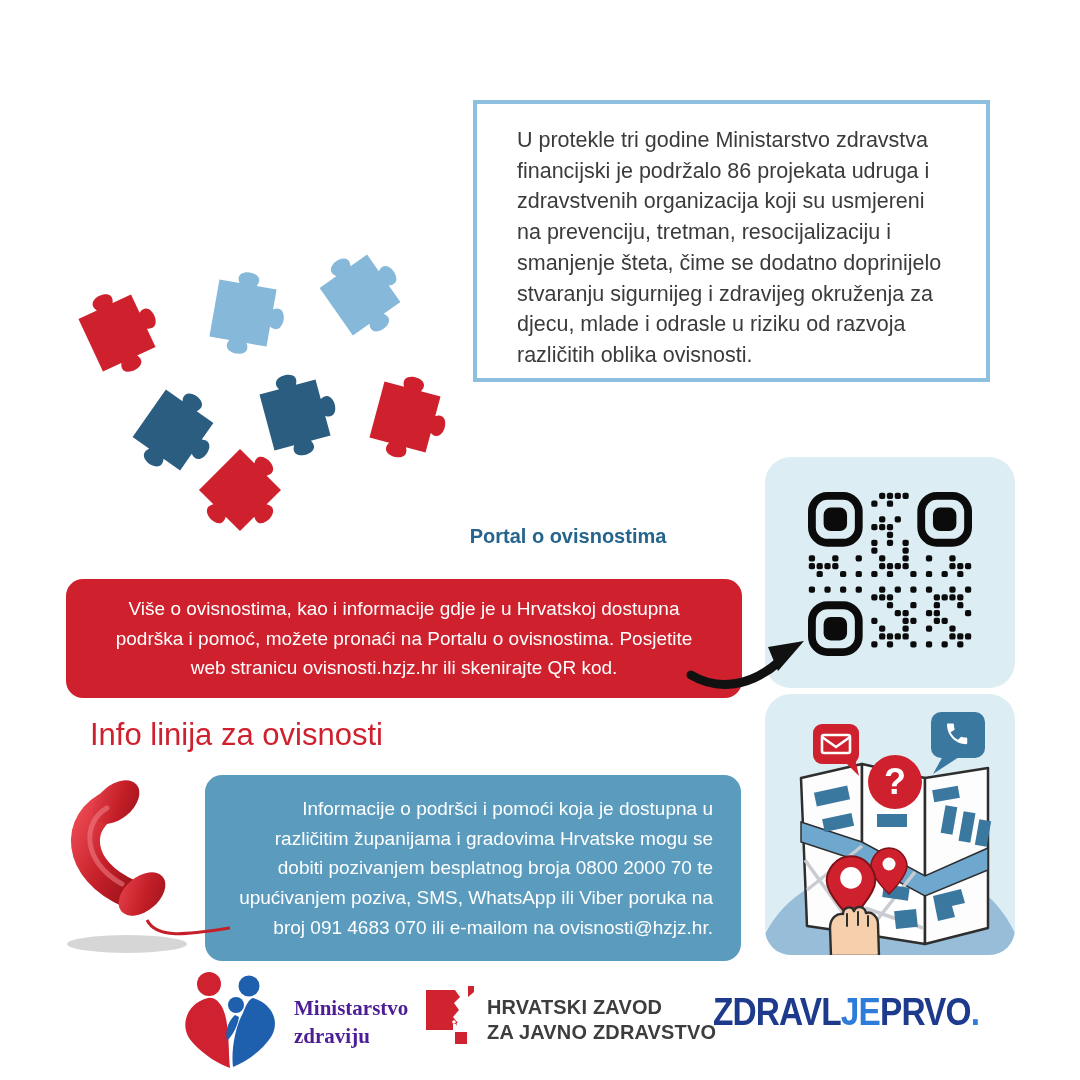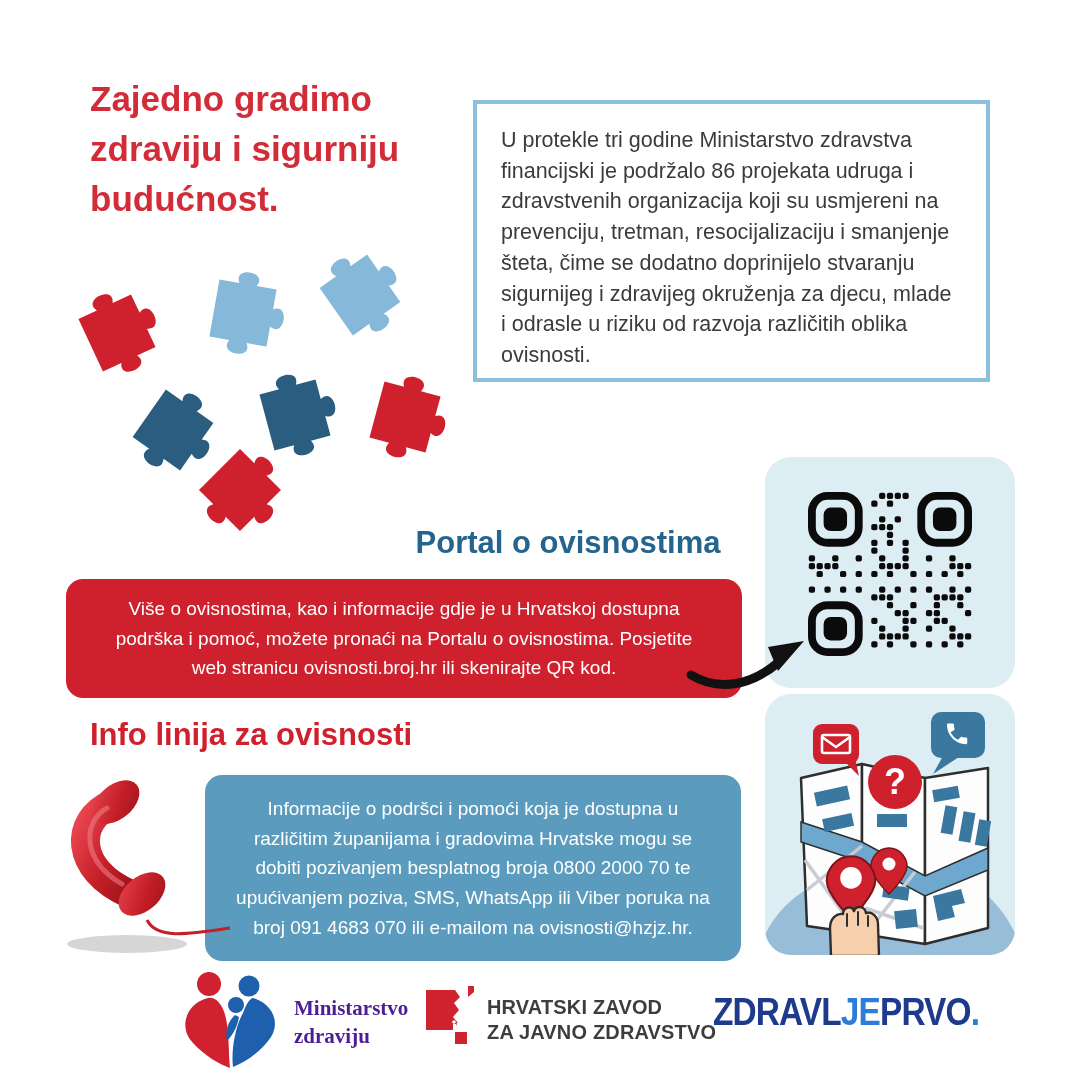--- a/index.html
+++ b/index.html
@@ -8,46 +8,46 @@
     font-family:"Liberation Sans", sans-serif;overflow:hidden;
   }
   .abs{position:absolute;}
   .main-title{
     left:90px;top:74px;width:382px;
     font-size:35px;line-height:50px;font-weight:bold;color:#d22c38;
   }
   .intro-box{
     left:473px;top:100px;width:517px;height:282px;box-sizing:border-box;
     background:#ffffff;border:4px solid #8cc0de;
-    padding:21px 24px;font-size:21.5px;line-height:1.43;color:#3b3b3b;
+    padding:21px 40px;font-size:21.5px;line-height:1.43;color:#3b3b3b;
   }
   .puzzle-svg{left:50px;top:200px;}
   .portal-heading{
     left:388px;top:525px;width:360px;text-align:center;
-    font-size:31px;font-weight:bold;color:#25648c;
+    font-size:20px;font-weight:bold;color:#25648c;
   }
   .portal-box{
     left:66px;top:579px;width:676px;min-height:107px;box-sizing:border-box;
     background:#cf202d;border-radius:17px;
     padding:15px 30px;color:#ffffff;font-size:19px;line-height:1.56;text-align:center;
   }
   .arrow-svg{left:686px;top:631px;z-index:6;}
   .panel{
     background:#ddedf4;border-radius:26px;overflow:hidden;
   }
   .qr-panel{left:765px;top:457px;width:250px;height:231px;}
   .qr-svg{position:absolute;left:43px;top:35px;}
   .info-heading{
     left:90px;top:717px;width:420px;
-    font-size:31px;font-weight:bold;color:#cf202d;
+    font-size:31px;font-weight:normal;color:#cf202d;
   }
   .info-box{
     left:205px;top:775px;width:536px;min-height:170px;box-sizing:border-box;
     background:#5b9cbe;border-radius:17px;
-    padding:19px 28px;color:#ffffff;font-size:19px;line-height:1.56;text-align:center;
+    padding:19px 28px;color:#ffffff;font-size:19px;line-height:1.56;text-align:right;
   }
   .phone-svg{left:52px;top:770px;z-index:4;}
   .map-panel{left:765px;top:694px;width:250px;height:261px;}
   .footer-ministry-text{
     left:294px;top:994px;
     font-family:"Liberation Serif", serif;font-weight:bold;
     font-size:21px;line-height:1.35;color:#4c1d95;
   }
   .ministry-logo{left:178px;top:970px;}
   .hzjz-logo{left:424px;top:984px;}
@@ -60,21 +60,20 @@
     transform:scaleX(0.88);transform-origin:left top;white-space:nowrap;
   }
   .campaign-dark{color:#1d3a8c;}
   .campaign-light{color:#2e7cd9;}
 </style>
 </head>
 <body>
 
 <div class="poster">
 
-  <div class="abs main-title">Zajedno gradimo zdraviju i sigurniju budućnost.</div>
 
   <div class="abs intro-box">
     <div>U protekle tri godine Ministarstvo zdravstva financijski je podržalo 86 projekata udruga i zdravstvenih organizacija koji su usmjereni na prevenciju, tretman, resocijalizaciju i smanjenje šteta, čime se dodatno doprinijelo stvaranju sigurnijeg i zdravijeg okruženja za djecu, mlade i odrasle u riziku od razvoja različitih oblika ovisnosti.</div>
   </div>
 
   <svg class="abs puzzle-svg" width="450" height="365" viewBox="0 0 450 365">
     <defs>
       <path id="pz" d="M-50,-50 L-15,-50 C-32,-78 32,-78 15,-50 L50,-50 L50,-15 C78,-32 78,32 50,15 L50,50 L15,50 C32,78 -32,78 -15,50 L-50,50 Z"></path>
     </defs>
     <use href="#pz" transform="translate(67,133) rotate(-25) scale(0.58)" fill="#cf202d"></use>
@@ -82,21 +81,21 @@
     <use href="#pz" transform="translate(310,95) rotate(-35) scale(0.58)" fill="#85b8d9"></use>
     <use href="#pz" transform="translate(123,230) rotate(35) scale(0.58)" fill="#2a5d80"></use>
     <use href="#pz" transform="translate(245,215) rotate(-15) scale(0.58)" fill="#2a5d80"></use>
     <use href="#pz" transform="translate(355,217) rotate(15) scale(0.58)" fill="#cf202d"></use>
     <use href="#pz" transform="translate(190,290) rotate(45) scale(0.58)" fill="#cf202d"></use>
   </svg>
 
   <div class="abs portal-heading">Portal o ovisnostima</div>
 
   <div class="abs portal-box">
-    <div>Više o ovisnostima, kao i informacije gdje je u Hrvatskoj dostupna podrška i pomoć, možete pronaći na Portalu o ovisnostima. Posjetite web stranicu ovisnosti.broj.hr ili skenirajte QR kod.</div>
+    <div>Više o ovisnostima, kao i informacije gdje je u Hrvatskoj dostupna podrška i pomoć, možete pronaći na Portalu o ovisnostima. Posjetite web stranicu ovisnosti.hzjz.hr ili skenirajte QR kod.</div>
   </div>
 
   <svg class="abs arrow-svg" width="128" height="64" viewBox="0 0 128 64">
     <path d="M5,44 C32,60 64,56 94,30" fill="none" stroke="#111111" stroke-width="9" stroke-linecap="round"></path>
     <polygon points="118,10 82,16 92,40" fill="#111111"></polygon>
   </svg>
 
   <div class="abs panel qr-panel">
     <svg id="qr-svg" class="qr-svg" width="164" height="164" viewBox="0 0 168 168">
         <rect x="4" y="4" width="48" height="48" rx="16" fill="none" stroke="#0b0b0b" stroke-width="8"></rect>

